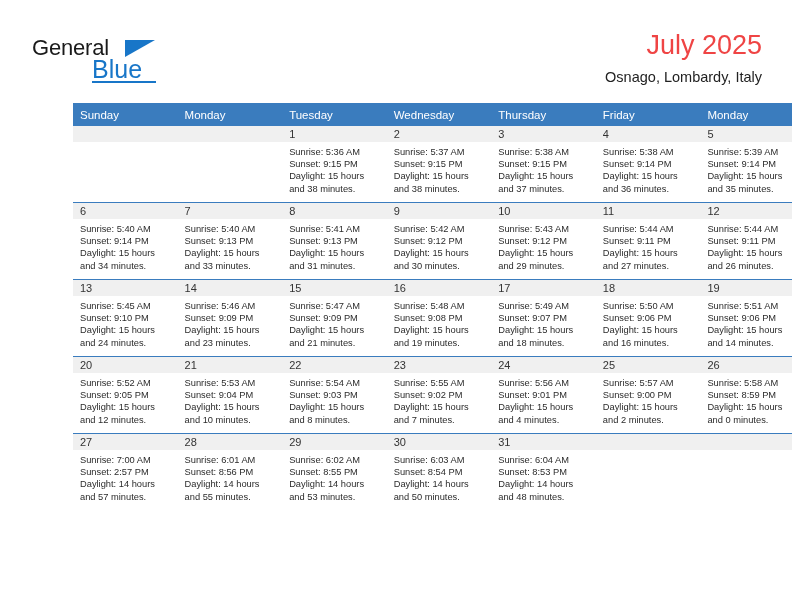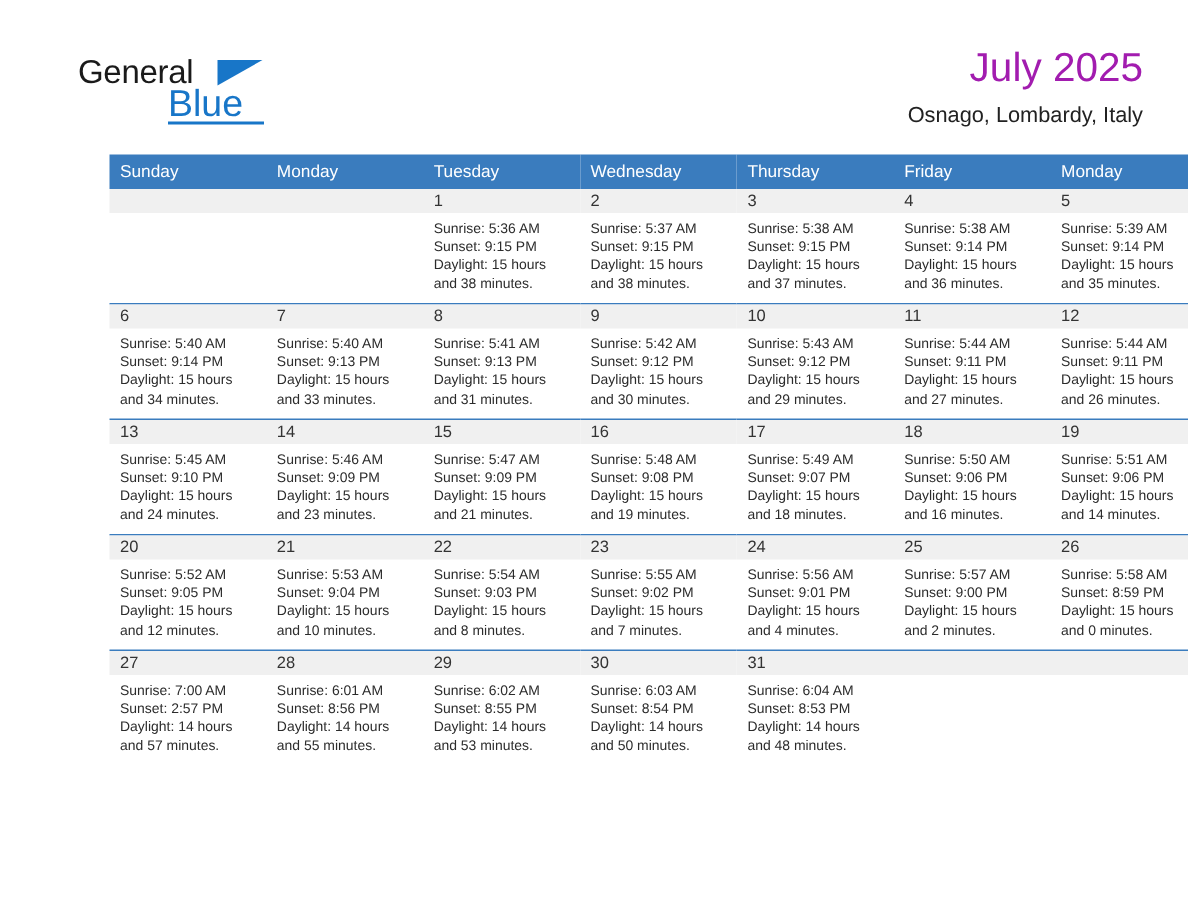--- a/index.html
+++ b/index.html
@@ -28,21 +28,20 @@
     top: 28px;
     right: 30px;
     height: 62px;
   }
   .logo {
     position: absolute;
     left: 2px;
     top: 8px;
     width: 180px;
     height: 52px;
-    margin-left: 20px;
   }
   .logo-general {
     position: absolute;
     left: 0;
     top: 0;
     font-size: 22px;
     color: #1a1a1a;
     letter-spacing: -0.2px;
     line-height: 24px;
   }
@@ -73,21 +72,21 @@
   }
 
   .title-block {
     position: absolute;
     right: 0;
     top: 0;
     text-align: right;
   }
   .cal-title {
     font-size: 27px;
-    color: #a21caf;
+    color: #ef4444;
     line-height: 34px;
     white-space: nowrap;
   }
   .cal-subtitle {
     margin-top: 6px;
     font-size: 14.5px;
     color: #222222;
     line-height: 18px;
     white-space: nowrap;
     margin-left: 12px;

